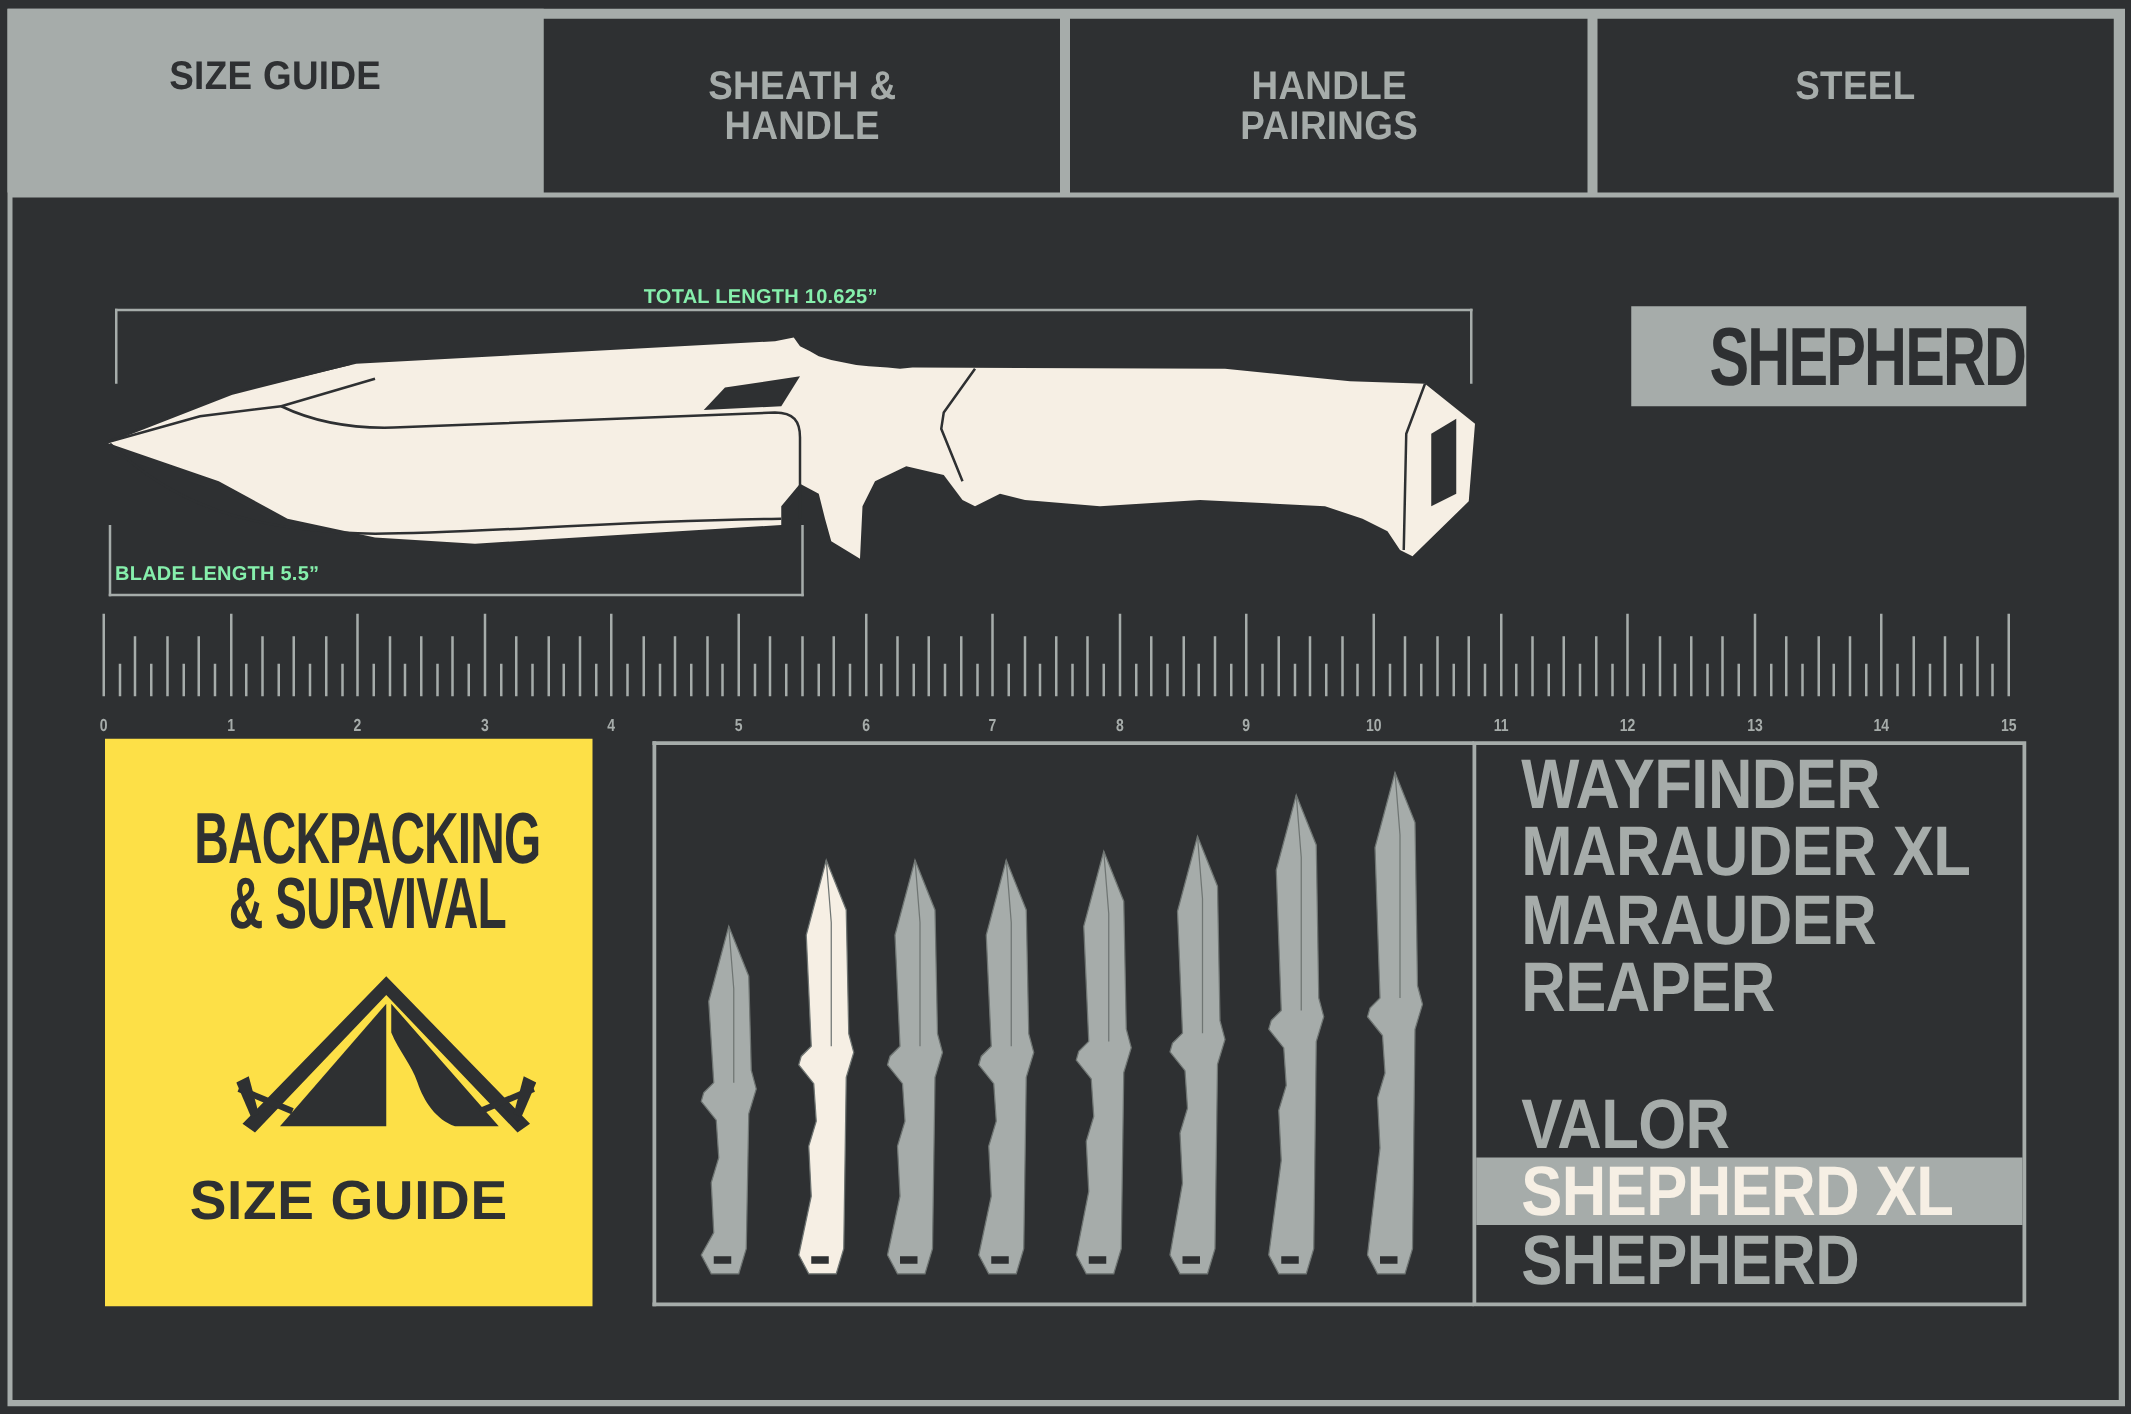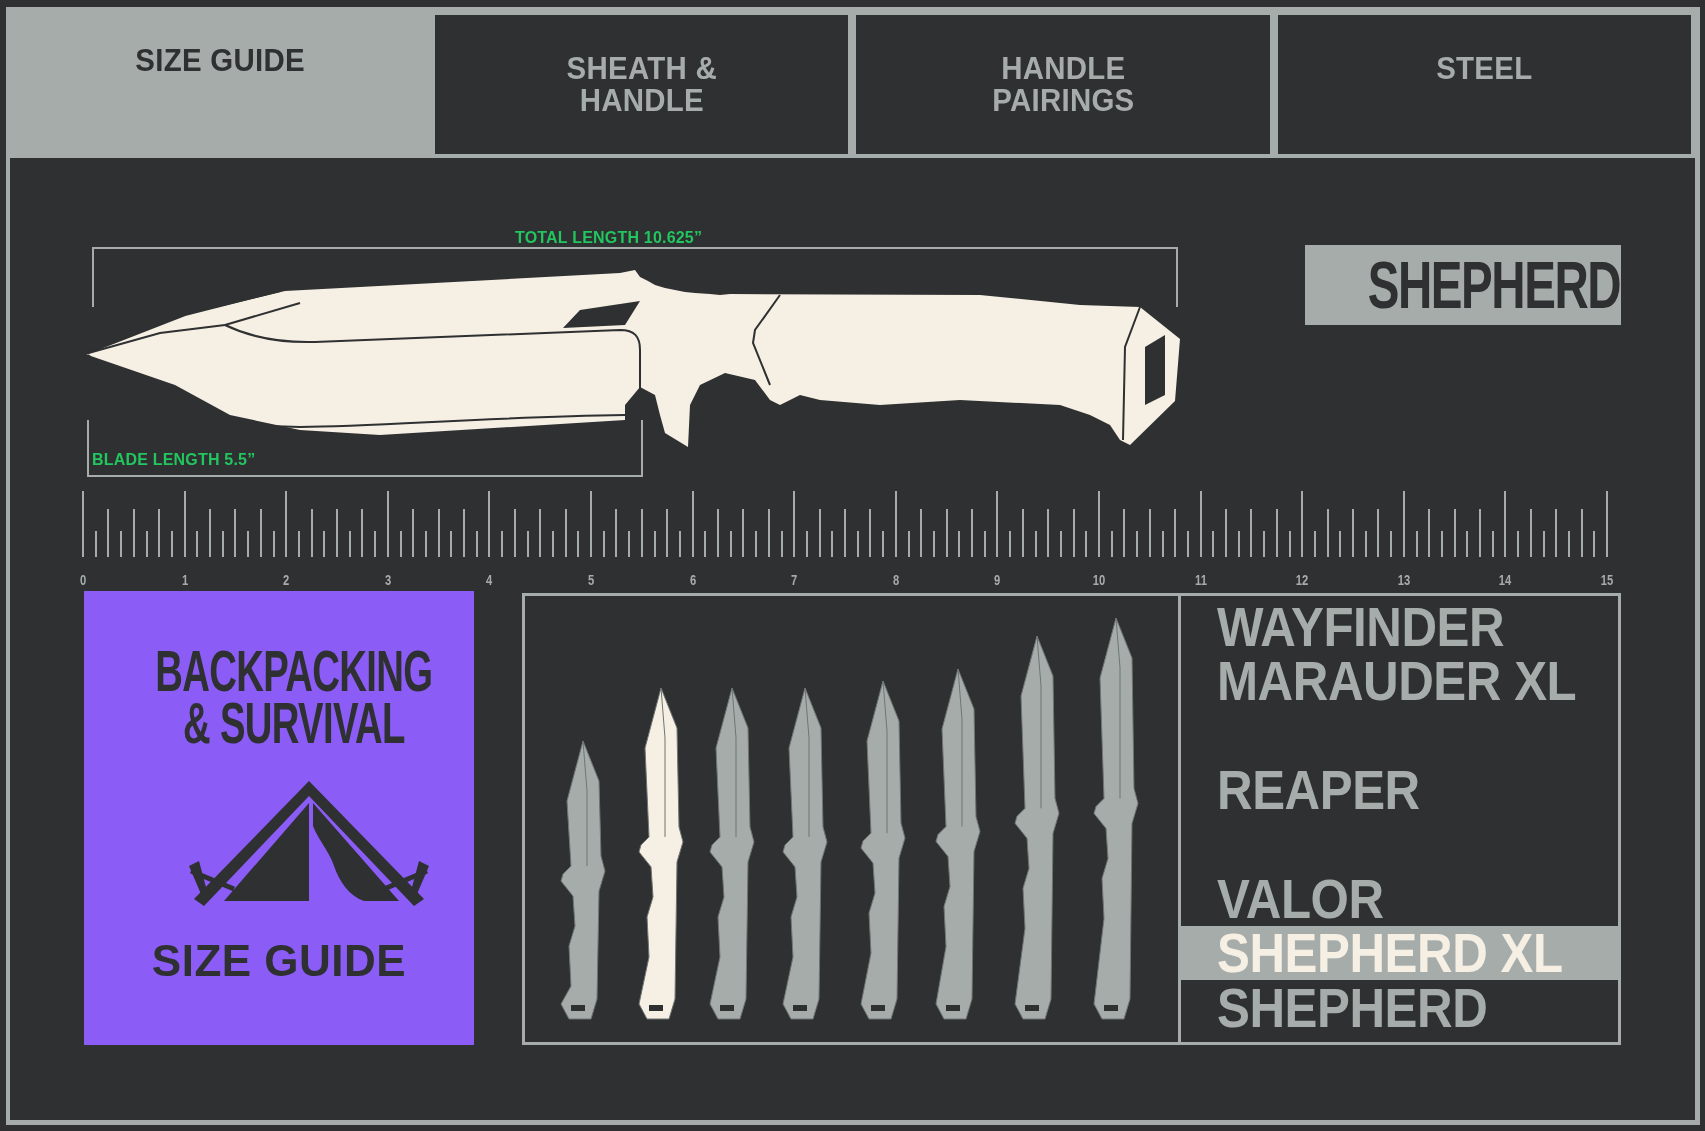--- a/index.html
+++ b/index.html
@@ -9,30 +9,30 @@
   .frame { position: absolute; left: 6px; top: 7px; width: 1694px; height: 1118px; background: #a6acaa; }
   .content { position: absolute; left: 10px; top: 158px; width: 1685px; height: 962px; background: #2e3032; }
 
   .tab { position: absolute; top: 15px; height: 139px; display: flex; align-items: center; justify-content: center; text-align: center; font-weight: bold; font-size: 32px; line-height: 32px; color: #a6acaa; background: #2e3032; cursor: pointer; letter-spacing: 0.3px; }
   .tab.active { top: 7px; height: 147px; background: #a6acaa; color: #2e3032; align-items: flex-start; padding-top: 40px; }
   .tab .lbl { white-space: pre-line; transform: scaleX(0.92); display: inline-block; }
   .tab.single { align-items: flex-start; padding-top: 37px; }
   .tab.double { align-items: flex-start; padding-top: 37px; }
 
   .dim-line { position: absolute; background: #a6acaa; }
-  .dim-label { position: absolute; color: #22c55e; font-weight: bold; font-size: 16px; letter-spacing: 0.2px; }
+  .dim-label { position: absolute; color: #86efac; font-weight: bold; font-size: 16px; letter-spacing: 0.2px; }
 
   .product-badge { position: absolute; left: 1305px; top: 245px; width: 316px; height: 80px; background: #a6acaa; color: #2e3032; font-weight: bold; font-size: 66px; line-height: 80px; text-align: center; letter-spacing: -2px; overflow: hidden; }
   .product-badge span { display: inline-block; transform: scaleX(0.72); transform-origin: center; white-space: nowrap; }
 
   .ruler { position: absolute; left: 82px; top: 500px; width: 1540px; height: 95px; }
   .ruler .tick { position: absolute; bottom: 38px; width: 2px; background: #a6acaa; }
   .ruler .num { position: absolute; top: 72px; font-size: 14px; font-weight: bold; color: #a6acaa; transform: translateX(-50%) scaleX(0.8); }
 
-  .cream-panel { position: absolute; left: 84px; top: 591px; width: 390px; height: 454px; background: #8b5cf6; }
+  .cream-panel { position: absolute; left: 84px; top: 591px; width: 390px; height: 454px; background: #fde047; }
   .cream-panel .title { position: absolute; left: 0; width: 100%; top: 54px; text-align: center; color: #2e3032; font-weight: bold; font-size: 58px; line-height: 52px; letter-spacing: -1px; }
   .cream-panel .title span { display: inline-block; transform: scaleX(0.66); white-space: pre-line; }
   .cream-panel .sub { position: absolute; left: 0; width: 100%; top: 345px; text-align: center; color: #2e3032; font-weight: bold; font-size: 44px; letter-spacing: 0.5px; }
   .cream-panel svg { position: absolute; left: 105px; top: 180px; }
 
   .knives-panel { position: absolute; left: 522px; top: 593px; width: 657px; height: 452px; border: 3px solid #a6acaa; border-right: none; }
   .knives-panel svg { position: absolute; left: 0; top: 0; }
 
   .names-panel { position: absolute; left: 1178px; top: 593px; width: 443px; height: 452px; border: 3px solid #a6acaa; }
   .name-item { position: absolute; left: 0; width: 437px; height: 54px; font-weight: bold; font-size: 56px; line-height: 54px; color: #a6acaa; padding-left: 36px; cursor: pointer; letter-spacing: -0.5px; white-space: nowrap; }
@@ -323,17 +323,18 @@
       L575,82 Z" fill="#a6acaa" stroke="#6f7573" stroke-width="1"></path>
         <path d="M591,22 L595,72 L595,202.45000000000002" fill="none" stroke="#6f7573" stroke-width="1"></path>
         <rect x="579" y="409" width="14" height="6" fill="#2e3032"></rect>
       </g>
     </svg>
 </div>
 
 <div class="names-panel" id="names">
     <div class="name-item" style="top: 58.4px;"><span>MARAUDER XL</span></div>
     <div class="name-item" style="top: 4px;"><span>WAYFINDER</span></div>
+    <div class="name-item" style="top: 112.8px;"><span>MARAUDER</span></div>
     <div class="name-item" style="top: 167.2px;"><span>REAPER</span></div>
     <div class="name-item" style="top: 276px;"><span>VALOR</span></div>
     <div class="name-item selected" style="top: 330.4px;"><span>SHEPHERD XL</span></div>
     <div class="name-item" style="top: 384.8px;"><span>SHEPHERD</span></div>
   </div>
 
 </body></html>

